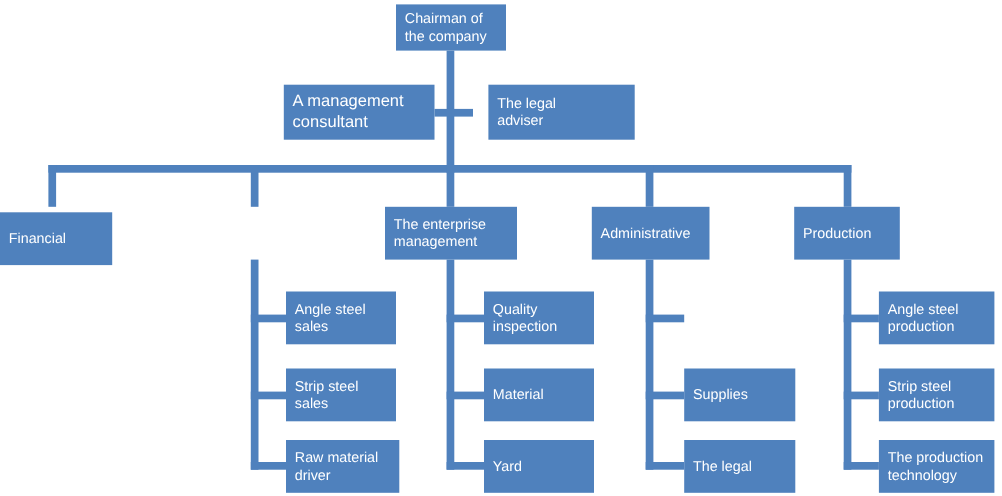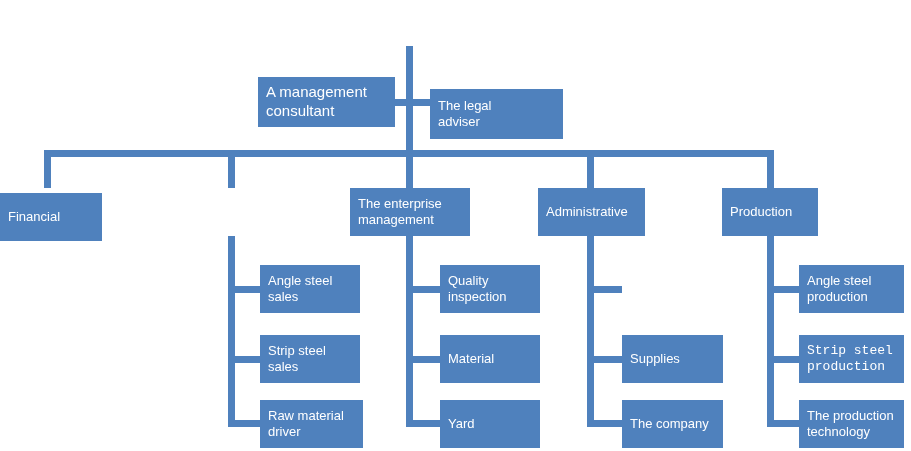--- a/index.html
+++ b/index.html
@@ -60,25 +60,28 @@
   <div class="line" style="left:587px; top:236px; width:7px; height:191px;"></div>
   <div class="line" style="left:587px; top:286px; width:35px; height:7px;"></div>
   <div class="line" style="left:587px; top:356px; width:35px; height:7px;"></div>
   <div class="line" style="left:587px; top:420px; width:35px; height:7px;"></div>
 
   <div class="line" style="left:767px; top:236px; width:7px; height:191px;"></div>
   <div class="line" style="left:767px; top:286px; width:32px; height:7px;"></div>
   <div class="line" style="left:767px; top:356px; width:32px; height:7px;"></div>
   <div class="line" style="left:767px; top:420px; width:32px; height:7px;"></div>
 
+  <div class="node" style="left:360px; top:4px; width:100px; height:42px;">
+    <span>Chairman of the company</span>
+  </div>
 
   <div class="node node--lg" style="left:258px; top:77px; width:137px; height:50px;">
     <span>A management consultant</span>
   </div>
-  <div class="node node--legal" style="left:430px; top:77px; width:133px; height:50px;margin-top:12px;">
+  <div class="node node--legal" style="left:444px; top:77px; width:133px; height:50px;">
     <span>The legal adviser</span>
   </div>
 
   <div class="node" style="left:0px; top:193px; width:102px; height:48px;">
     <span>Financial</span>
   </div>
   <div class="node" style="left:350px; top:188px; width:120px; height:48px;">
     <span>The enterprise management</span>
   </div>
   <div class="node" style="left:538px; top:188px; width:107px; height:48px;">
@@ -105,26 +108,26 @@
     <span>Material</span>
   </div>
   <div class="node" style="left:440px; top:400px; width:100px; height:48px;">
     <span>Yard</span>
   </div>
 
   <div class="node" style="left:622px; top:335px; width:101px; height:48px;">
     <span>Supplies</span>
   </div>
   <div class="node" style="left:622px; top:400px; width:101px; height:48px;">
-    <span>The company</span>
+    <span>The legal</span>
   </div>
 
   <div class="node" style="left:799px; top:265px; width:105px; height:48px;">
     <span>Angle steel production</span>
   </div>
-  <div class="node" style="left:799px; top:335px; width:105px; height:48px;font-family:Liberation Mono, monospace;">
+  <div class="node" style="left:799px; top:335px; width:105px; height:48px;">
     <span>Strip steel production</span>
   </div>
   <div class="node" style="left:799px; top:400px; width:105px; height:48px;">
     <span>The production technology</span>
   </div>
 
 </div>
 
 </body></html>

